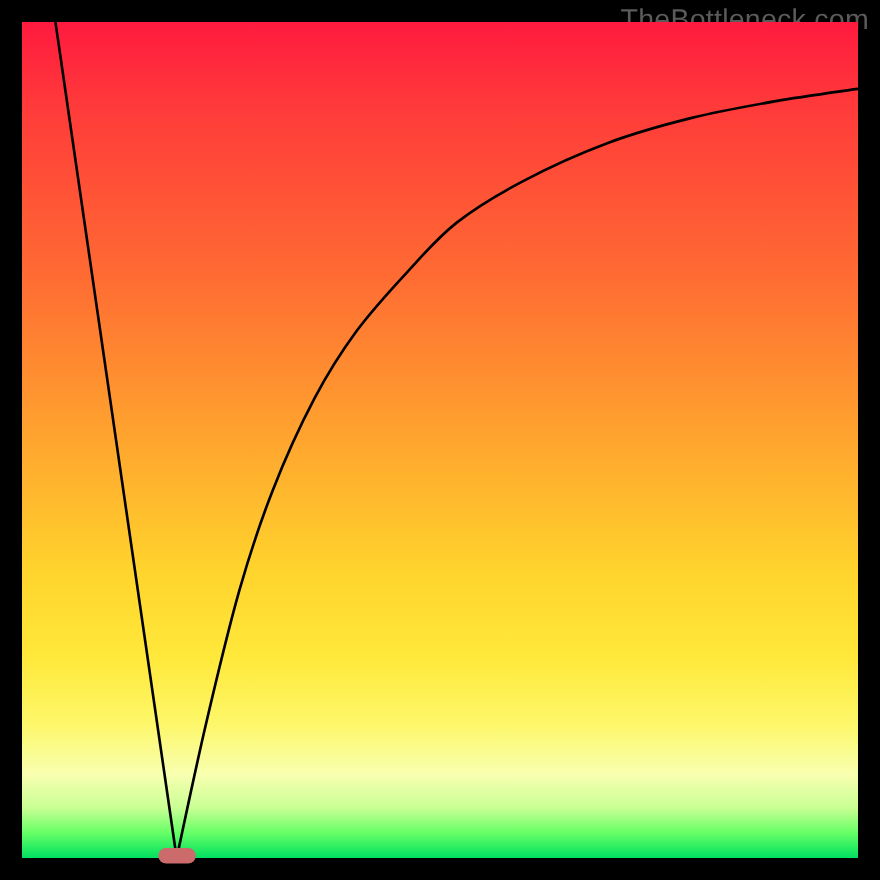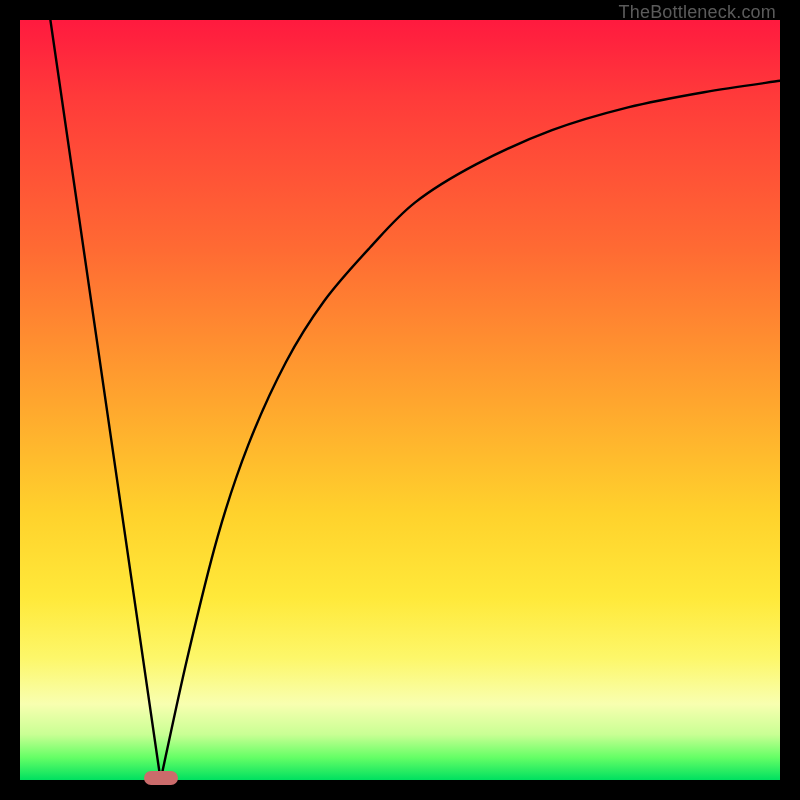--- a/index.html
+++ b/index.html
@@ -50,23 +50,23 @@
   .marker {
     position: absolute;
     width: 34px;
     height: 14px;
     border-radius: 7px;
     background: #cb6b6b;
   }
   .watermark {
     position: absolute;
     top: 2px;
-    right: 24px;
+    right: 10px;
     color: #5b5b5b;
-    font-size: 18px;
+    font-size: 26px;
     font-weight: 500;
     letter-spacing: 0.2px;
   }
 </style>
 </head>
 <body>
 
 <div class="watermark">TheBottleneck.com</div>
 
 <div class="frame">

